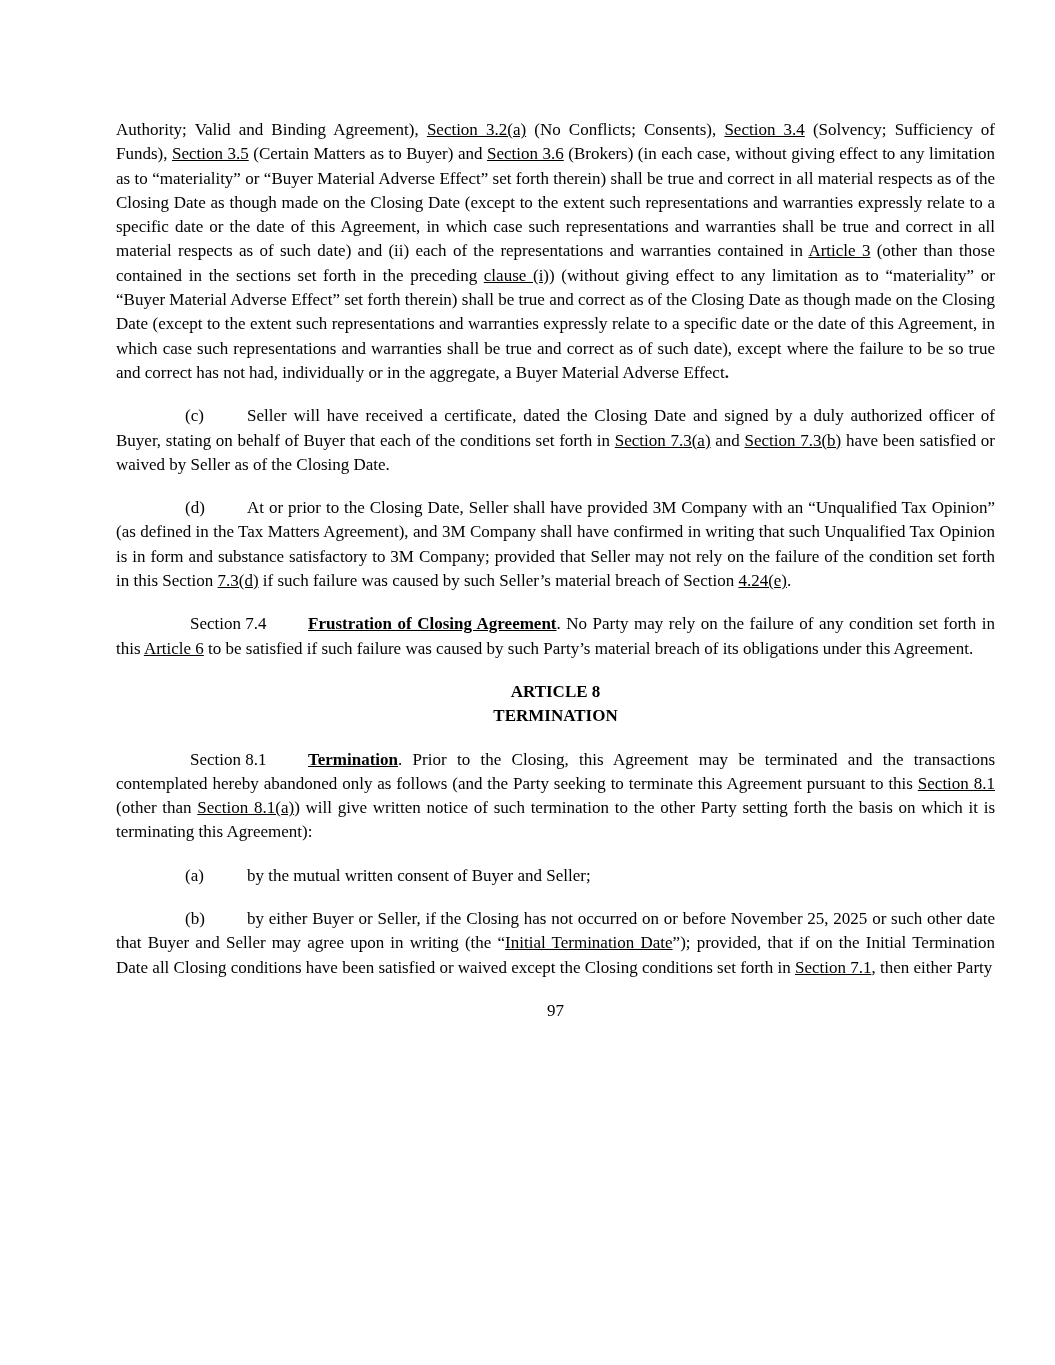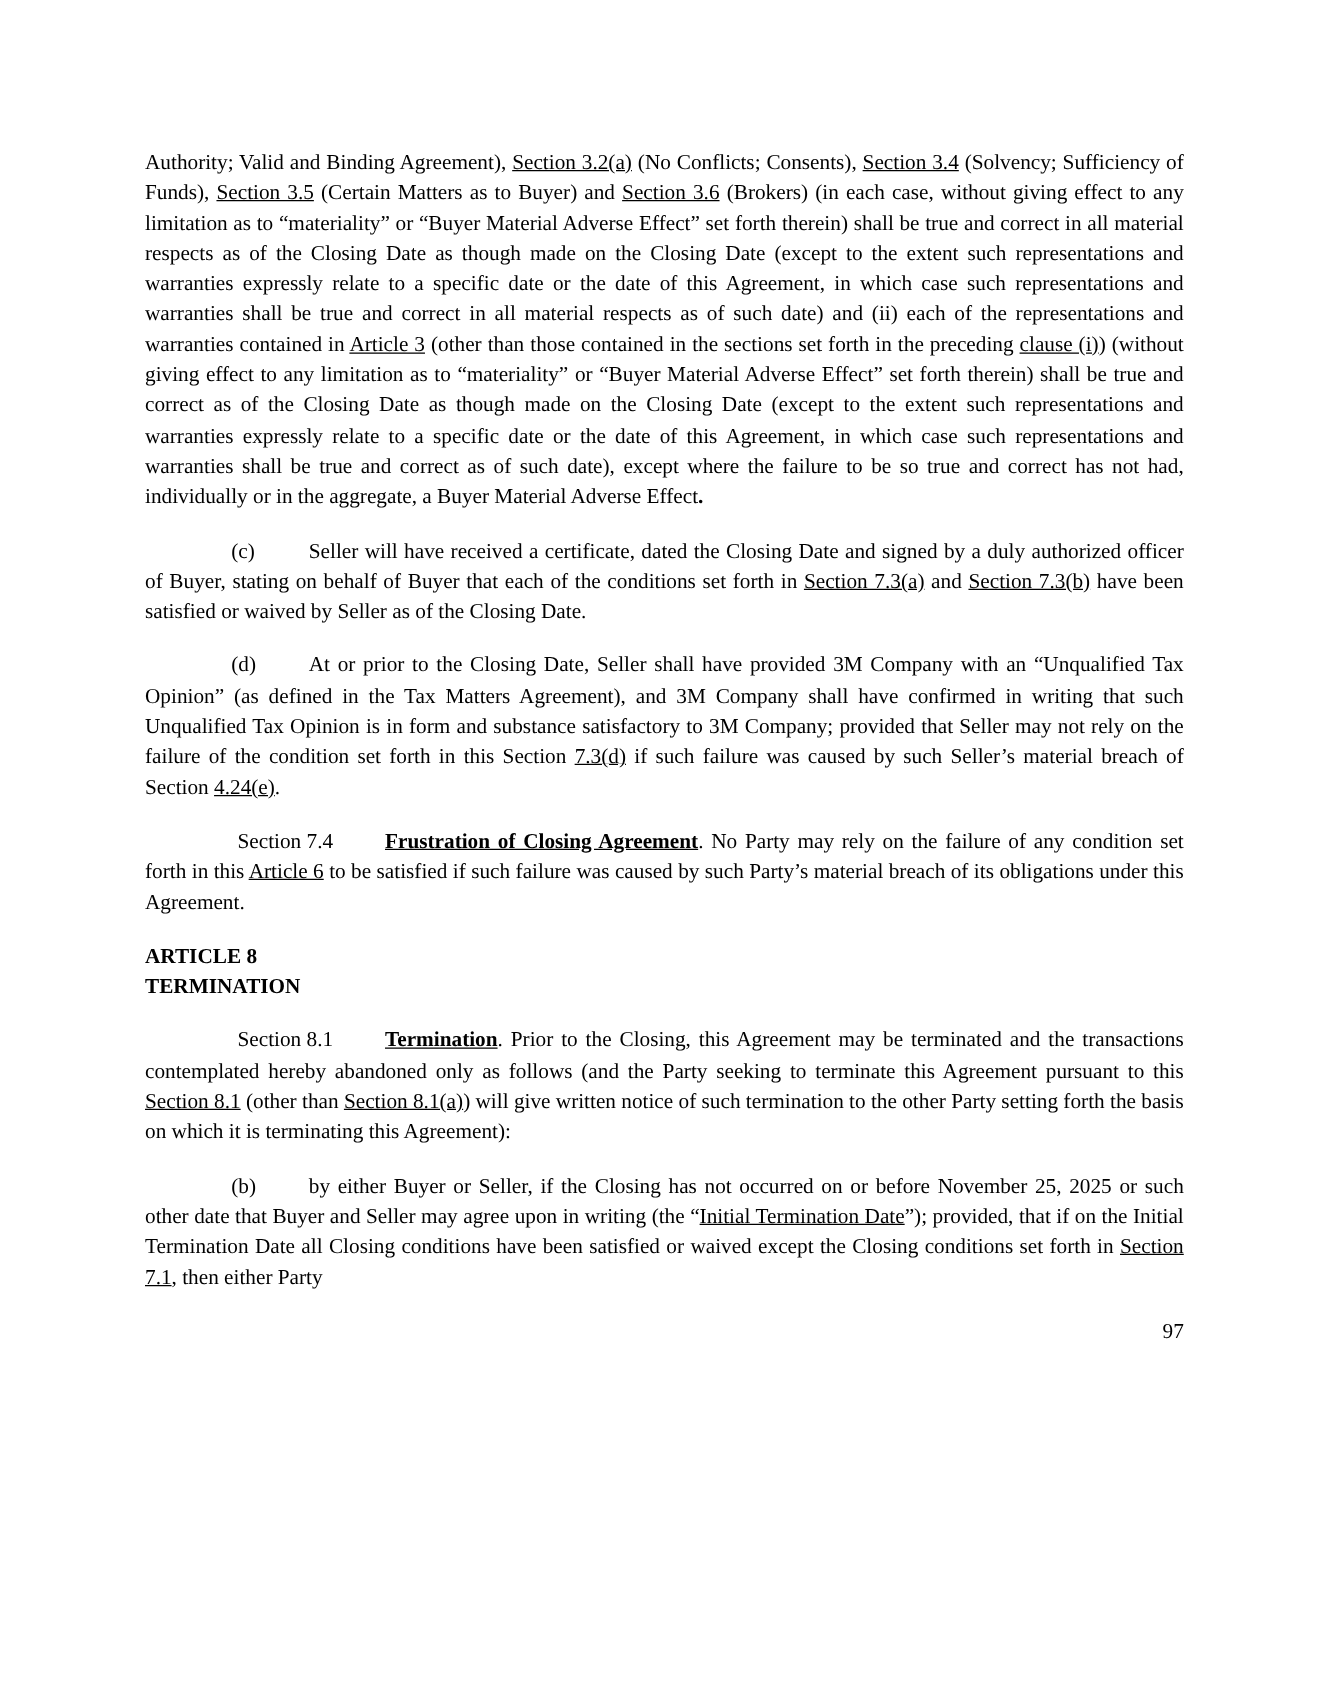--- a/index.html
+++ b/index.html
@@ -10,57 +10,59 @@
   .page {
     position: relative;
     width: 1055px;
     height: 1365px;
     box-sizing: border-box;
     background: #ffffff;
     color: #000000;
     font-family: "Liberation Serif", "DejaVu Serif", serif;
     font-size: 17px;
     line-height: 24.3px;
-    padding: 118px 108px 0 116px;
+    padding: 118px 60px 0 116px;
     overflow: hidden;
   }
   .doc p {
     margin: 0 0 19px 0;
     text-align: justify;
   }
   .doc p.heading {
+    text-align: center;
     font-weight: bold;
   }
   .label {
     display: inline-block;
     white-space: nowrap;
   }
   .item-label {
     margin-left: 69px;
     width: 62px;
   }
   .section-label {
     margin-left: 74px;
     width: 118px;
     font-weight: normal;
   }
   .u { text-decoration: underline; }
   .b { font-weight: bold; }
   .page-number {
-    text-align: right;
+    text-align: center;
     margin-top: 14px;
   }
 </style>
 </head>
 <body>
 
 <div class="page">
   <div class="doc">
       <p class="body"><span>Authority; Valid and Binding Agreement), </span><span class="u">Section 3.2(a)</span><span> (No Conflicts; Consents), </span><span class="u">Section 3.4</span><span> (Solvency; Sufficiency of Funds), </span><span class="u">Section 3.5</span><span> (Certain Matters as to Buyer) and </span><span class="u">Section 3.6</span><span> (Brokers) (in each case, without giving effect to any limitation as to “materiality” or “Buyer Material Adverse Effect” set forth therein) shall be true and correct in all material respects as of the Closing Date as though made on the Closing Date (except to the extent such representations and warranties expressly relate to a specific date or the date of this Agreement, in which case such representations and warranties shall be true and correct in all material respects as of such date) and (ii) each of the representations and warranties contained in </span><span class="u">Article 3</span><span> (other than those contained in the sections set forth in the preceding </span><span class="u">clause (i)</span><span>) (without giving effect to any limitation as to “materiality” or “Buyer Material Adverse Effect” set forth therein) shall be true and correct as of the Closing Date as though made on the Closing Date (except to the extent such representations and warranties expressly relate to a specific date or the date of this Agreement, in which case such representations and warranties shall be true and correct as of such date), except where the failure to be so true and correct has not had, individually or in the aggregate, a Buyer Material Adverse Effect</span><span class="b">.</span></p>
       <p class="body"><span class="label item-label">(c)</span><span>Seller will have received a certificate, dated the Closing Date and signed by a duly authorized officer of Buyer, stating on behalf of Buyer that each of the conditions set forth in </span><span class="u">Section 7.3(a)</span><span> and </span><span class="u">Section 7.3(b)</span><span> have been satisfied or waived by Seller as of the Closing Date.</span></p>
       <p class="body"><span class="label item-label">(d)</span><span>At or prior to the Closing Date, Seller shall have provided 3M Company with an “Unqualified Tax Opinion” (as defined in the Tax Matters Agreement), and 3M Company shall have confirmed in writing that such Unqualified Tax Opinion is in form and substance satisfactory to 3M Company; provided that Seller may not rely on the failure of the condition set forth in this Section </span><span class="u">7.3(d)</span><span> if such failure was caused by such Seller’s material breach of Section </span><span class="u">4.24(e)</span><span>.</span></p>
       <p class="body"><span class="label section-label">Section 7.4</span><span class="u b">Frustration of Closing Agreement</span><span>. No Party may rely on the failure of any condition set forth in this </span><span class="u">Article 6</span><span> to be satisfied if such failure was caused by such Party’s material breach of its obligations under this Agreement.</span></p>
       <p class="heading"><span>ARTICLE 8</span><br><span>TERMINATION</span></p>
       <p class="body"><span class="label section-label">Section 8.1</span><span class="u b">Termination</span><span>. Prior to the Closing, this Agreement may be terminated and the transactions contemplated hereby abandoned only as follows (and the Party seeking to terminate this Agreement pursuant to this </span><span class="u">Section 8.1</span><span> (other than </span><span class="u">Section 8.1(a)</span><span>) will give written notice of such termination to the other Party setting forth the basis on which it is terminating this Agreement):</span></p>
+      <p class="body"><span class="label item-label">(a)</span><span>by the mutual written consent of Buyer and Seller;</span></p>
       <p class="body"><span class="label item-label">(b)</span><span>by either Buyer or Seller, if the Closing has not occurred on or before November 25, 2025 or such other date that Buyer and Seller may agree upon in writing (the “</span><span class="u">Initial Termination Date</span><span>”); provided, that if on the Initial Termination Date all Closing conditions have been satisfied or waived except the Closing conditions set forth in </span><span class="u">Section 7.1</span><span>, then either Party</span></p>
     </div>
   <div class="page-number">97</div>
 </div>
 
 </body></html>

